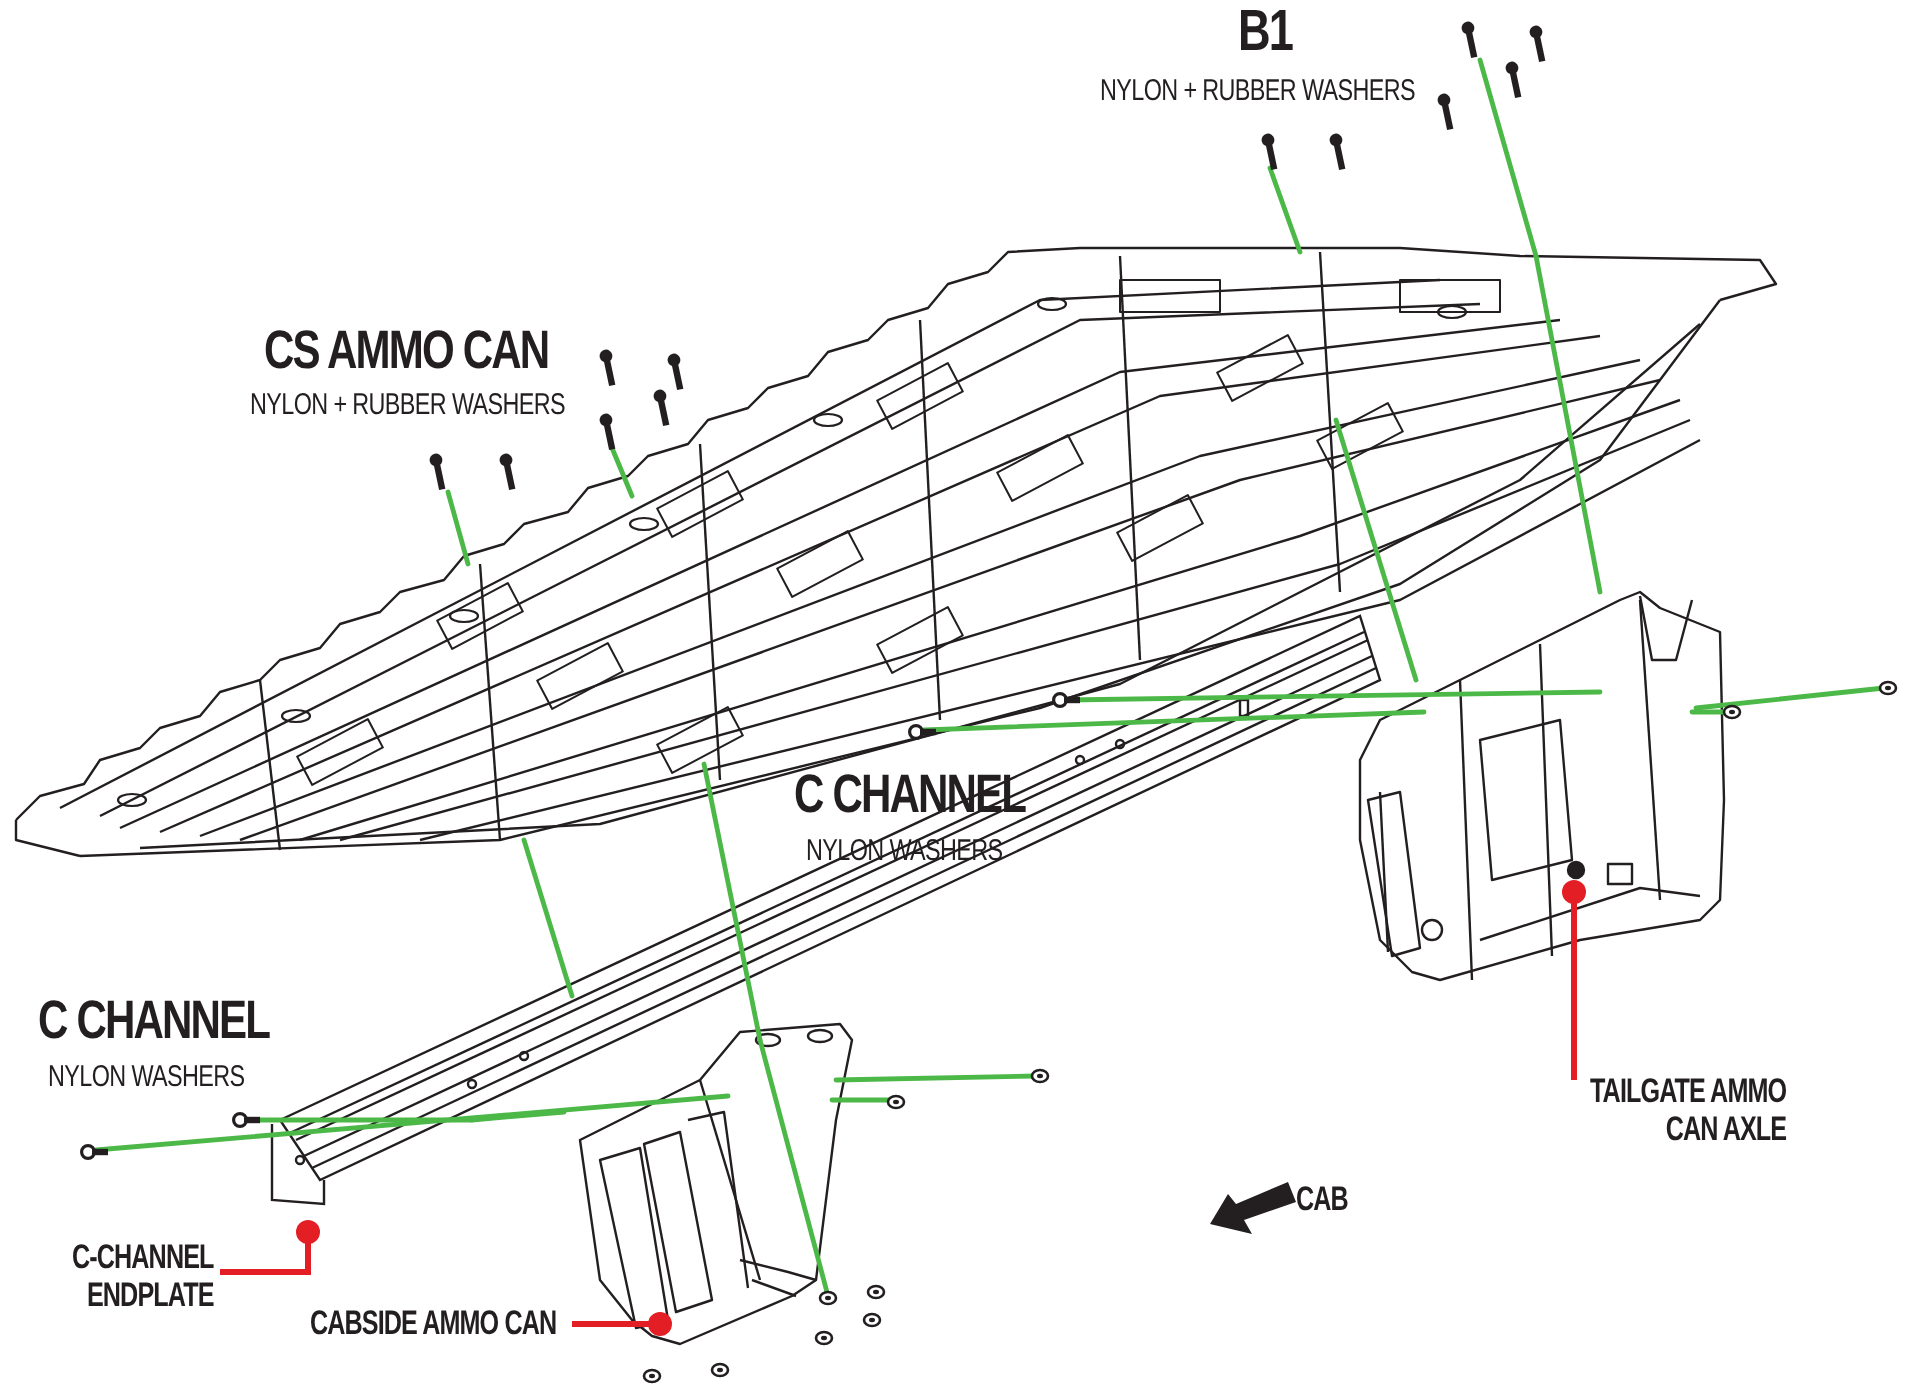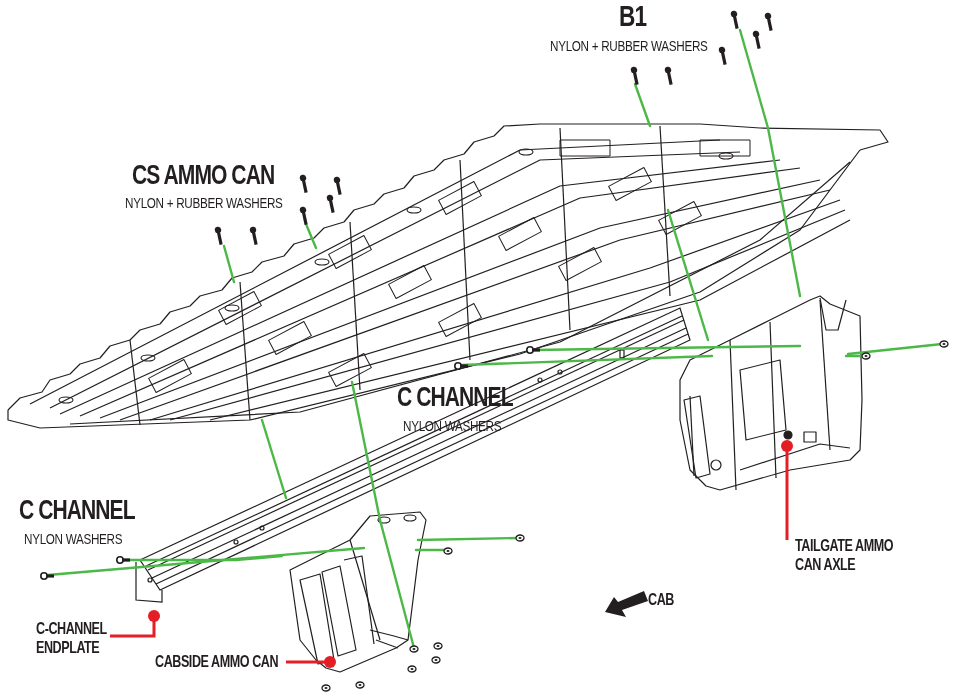--- a/index.html
+++ b/index.html
@@ -1,17 +1,17 @@
 <!DOCTYPE html>
 <html><head>
 <meta charset="utf-8">
 <style>
   html, body { margin: 0; padding: 0; background: #ffffff; }
   body { width: 957px; height: 696px; position: relative; overflow: hidden; font-family: "Liberation Sans", sans-serif; }
-  #stage { position: absolute; left: 0; top: 0; width: 957px; height: 696px; }
+  #stage { position: absolute; left: 0; top: 0; width: 957px; height: 696px; text-align: right; }
   svg { position: absolute; left: 0; top: 0; }
   .lbl { position: absolute; color: #231f20; font-family: "Liberation Sans", sans-serif; white-space: nowrap; line-height: 1; }
   .title { font-weight: bold; font-size: 27px; letter-spacing: -1.2px; transform: scaleX(0.78); transform-origin: left top; }
   .sub { font-size: 15px; letter-spacing: -0.4px; transform: scaleX(0.78); transform-origin: left top; }
   .callout { font-weight: bold; font-size: 17px; letter-spacing: -0.6px; transform: scaleX(0.74); transform-origin: left top; line-height: 1.1; }
 </style>
 </head>
 <body>
 
 <div id="stage">

